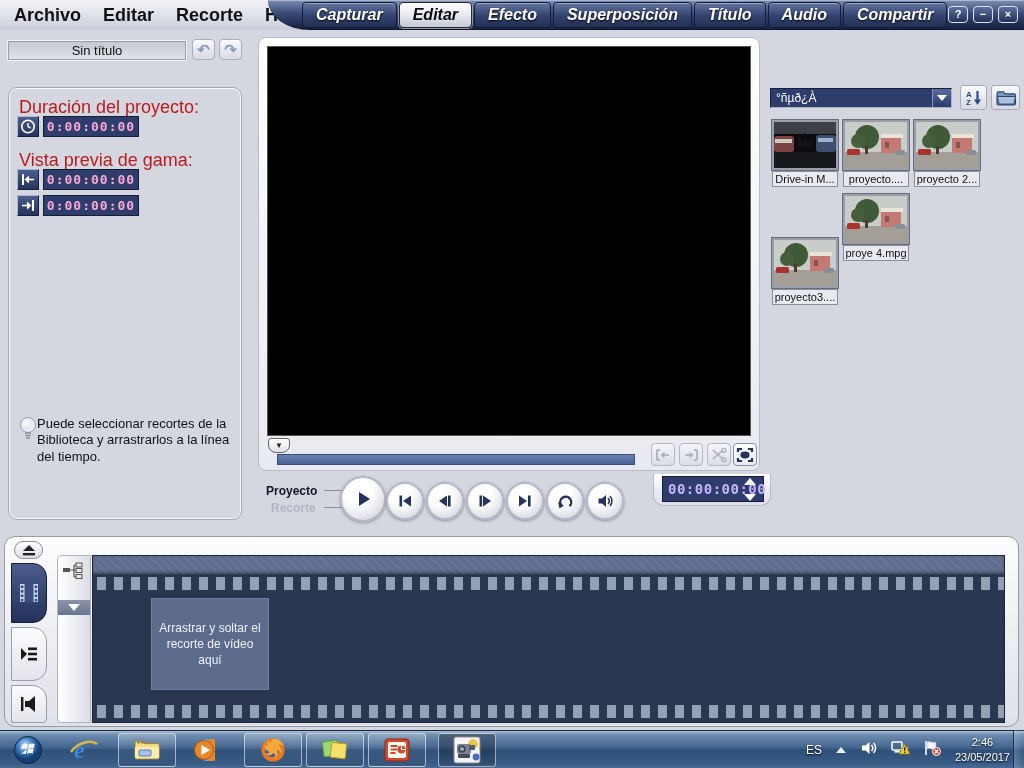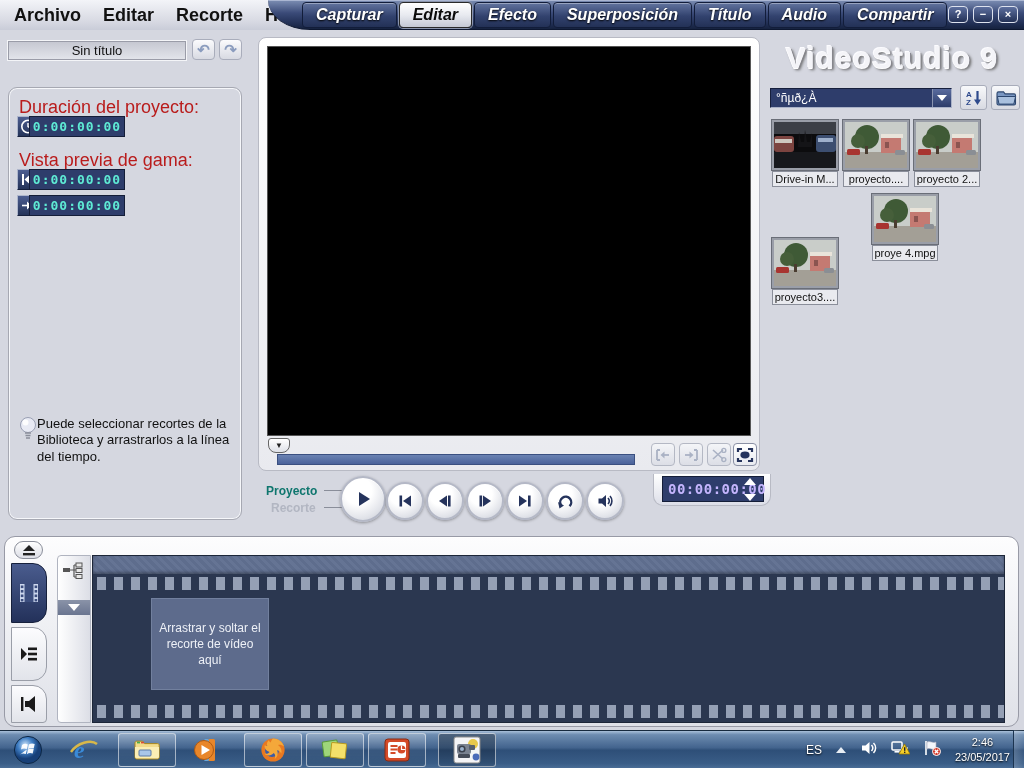--- a/index.html
+++ b/index.html
@@ -30,22 +30,22 @@
     background:linear-gradient(#c6c8d2,#e2e4ea); border:1px solid #9a9ca8; box-shadow:0 0 0 1px #f4f5f8;
     font-size:13px; color:#111; text-align:center; line-height:17px; }
   .undo-btn { position:absolute; top:39px; width:23px; height:21px; border-radius:4px;
     background:linear-gradient(#fbfbfd,#d8dae2); border:1px solid #a9adbb;
     color:#8b9cbe; font-size:15px; font-weight:bold; text-align:center; line-height:19px; }
   #options-group { position:absolute; left:8px; top:87px; width:234px; height:433px;
     border:1px solid #a6a8b2; border-radius:9px; box-shadow:inset 0 0 0 1px #f6f7fa; }
   .opt-label { position:absolute; left:10px; font-size:18px; color:#b91c1c; }
   .icon-btn-navy { position:absolute; left:8px; width:22px; height:21px;
     background:linear-gradient(#4c5d90,#253459); border:1px solid; border-color:#aeb6cc #16203c #16203c #aeb6cc; }
-  .tc-field { position:absolute; left:20px; width:96px; height:21px; background:#2e3d6b;
-    border:1px solid #141d38; color:#5eead4; font-family:"DejaVu Sans Mono",monospace;
+  .tc-field { position:absolute; left:34px; width:96px; height:21px; background:#2e3d6b;
+    border:1px solid #141d38; color:#f9a8d4; font-family:"DejaVu Sans Mono",monospace;
     font-size:13px; font-weight:bold; letter-spacing:1px; text-align:center; line-height:19px; }
   #tip-row { position:absolute; left:10px; top:328px; width:214px; display:flex; }
   #tip-text { font-size:13px; color:#111; line-height:1.25; }
 
   
   #preview-panel { position:absolute; left:258px; top:37px; width:502px; height:434px;
     background:linear-gradient(#ffffff,#e9eaef); border-radius:8px; border:1px solid #b8bac4;
     box-shadow:inset 0 1px 0 #fff; }
   #video-area { position:absolute; left:8px; top:8px; width:484px; height:390px; background:#000;
     border:1px solid #555; }
@@ -234,21 +234,21 @@
         </svg>
     </div>
     <div id="tc-display">
       <div id="tc-box">00:00:00:00</div>
       <div class="spin up" style="right:14px;"></div>
       <div class="spin down" style="right:14px;"></div>
     </div>
   </div>
 
   <div id="playback">
-    <div class="mode-label" style="left:8px; top:10px; color:#0f766e;">Proyecto</div>
+    <div class="mode-label" style="left:8px; top:10px; color:#0f172a;">Proyecto</div>
     <div class="mode-label" style="left:13px; top:27px; color:#b2b6c2;">Recorte</div>
     <div class="mode-line" style="left:66px; top:16px;"></div>
     <div class="mode-line" style="left:66px; top:33px;"></div>
 
     <div class="pb-btn" style="left:82px; top:2px; width:46px; height:46px;">
       <svg width="22" height="22" viewBox="0 0 22 22">
           <polygon points="7,4 7,18 18,11" fill="#25335c"></polygon>
         </svg>
     </div>
     <div class="pb-btn" style="left:128px; top:8px; width:38px; height:38px;">
@@ -282,21 +282,20 @@
         </svg>
     </div>
     <div class="pb-btn" style="left:328px; top:8px; width:38px; height:38px;">
       <svg width="18" height="16" viewBox="0 0 18 16">
           <polygon points="2.5,5.5 6,5.5 10,2 10,14 6,10.5 2.5,10.5" fill="#25335c"></polygon>
           <path d="M12 5a4.5 4.5 0 0 1 0 6M14 3a7.5 7.5 0 0 1 0 10" fill="none" stroke="#25335c" stroke-width="1.6"></path>
         </svg>
     </div>
   </div>
 
-  <div id="vs-logo">VideoStudio 9</div>
   <div id="lib-dropdown">
     <span>°ñµð¿À</span>
     <div id="lib-drop-arrow"></div>
   </div>
   <div class="lib-tool" style="left:960px;">
     <svg width="20" height="19" viewBox="0 0 20 19">
         <text x="2" y="8.5" font-size="8" font-weight="bold" fill="#2e4a8c" font-family="Liberation Sans, sans-serif">A</text>
         <text x="2" y="17" font-size="8" font-weight="bold" fill="#2e4a8c" font-family="Liberation Sans, sans-serif">Z</text>
         <path d="M13.5 3v10" stroke="#2e4a8c" stroke-width="2.2"></path>
         <polygon points="10,11.5 17,11.5 13.5,17" fill="#2e4a8c"></polygon>
@@ -368,21 +367,21 @@
           <rect x="20" y="24" width="3" height="8" fill="#4a3c30"></rect>
           <rect x="36" y="14" width="20" height="17" fill="#c47a72"></rect>
           <rect x="36" y="12" width="22" height="4" fill="#e9e4da"></rect>
           <rect x="40" y="20" width="4" height="6" fill="#8a5450"></rect>
           <rect x="2" y="27" width="13" height="6" rx="1.5" fill="#a83430"></rect>
           <rect x="50" y="28" width="10" height="5" rx="1.5" fill="#8a8e94"></rect>
         </svg>
     </div>
     <div class="thumb-label">proyecto3....</div>
   </div>
-  <div class="thumb" style="left:872px; top:194px;border-radius:19px;">
+  <div class="thumb" style="left:843px; top:194px;border-radius:19px;">
     <div class="thumb-img">
       <svg width="62" height="46" viewBox="0 0 62 46">
           <rect width="62" height="46" fill="#c9cdc9"></rect>
           <rect y="30" width="62" height="16" fill="#a39f96"></rect>
           <circle cx="22" cy="15" r="12" fill="#3f5a36"></circle>
           <circle cx="13" cy="19" r="7" fill="#465f3a"></circle>
           <rect x="20" y="24" width="3" height="8" fill="#4a3c30"></rect>
           <rect x="36" y="14" width="20" height="17" fill="#c47a72"></rect>
           <rect x="36" y="12" width="22" height="4" fill="#e9e4da"></rect>
           <rect x="40" y="20" width="4" height="6" fill="#8a5450"></rect>

